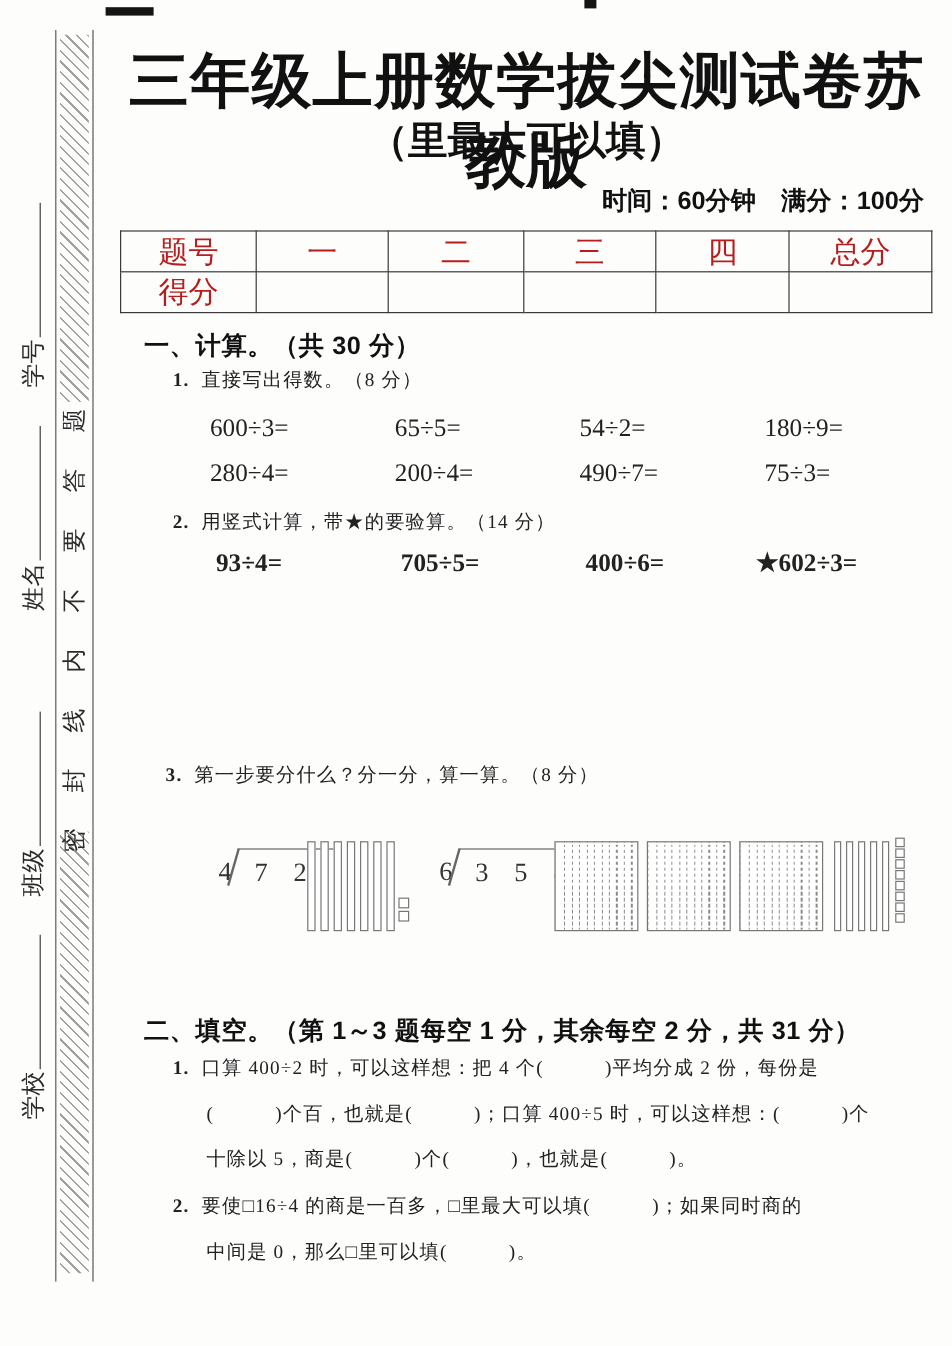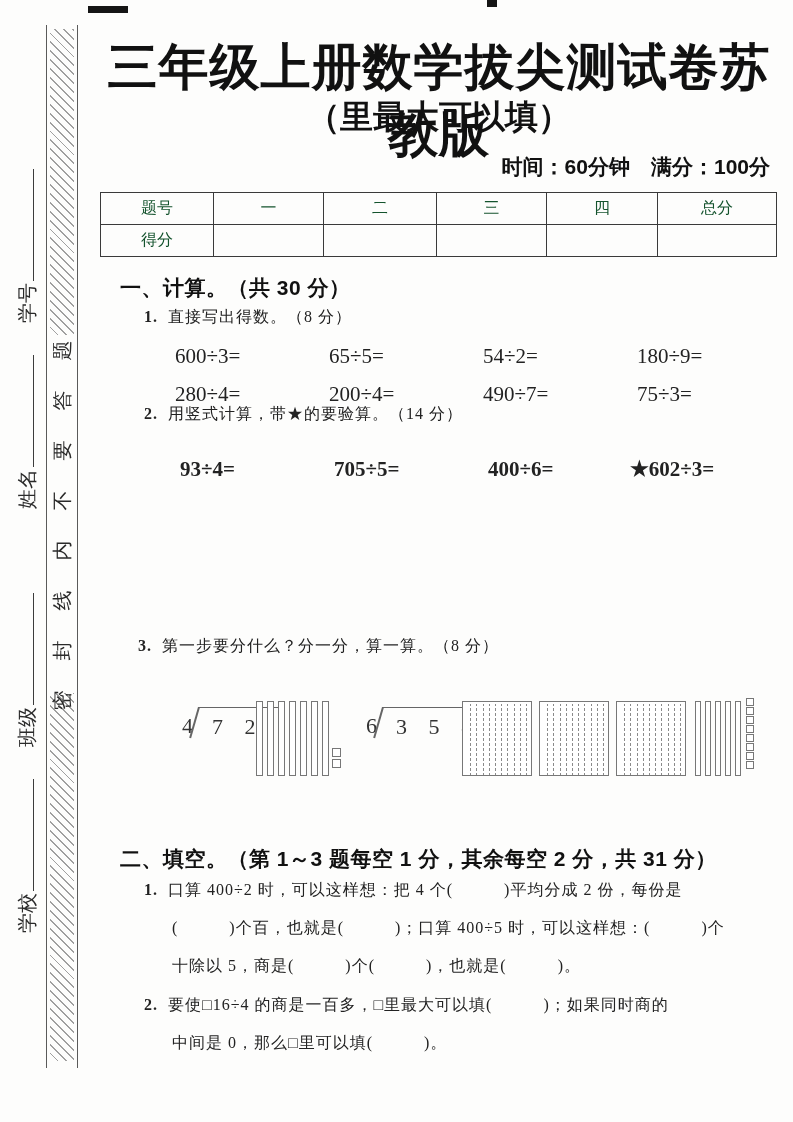--- a/index.html
+++ b/index.html
@@ -54,21 +54,21 @@
   .title { top:34px; width:100%; text-align:center; font-size:50px; font-weight:900; letter-spacing:1px; color:#111; }
   .subtitle { top:95px; width:100%; text-align:center; font-size:33px; font-weight:900; color:#111; }
   .info { top:153px; right:10px; font-size:21px; font-weight:700; color:#111; }
 
   table.score {
     position:absolute; top:192px; left:2px; width:677px;
     border-collapse:collapse; table-layout:fixed;
   }
   table.score td {
     border:1.6px solid #3a3a3a; height:32px; text-align:center;
-    font-size:16px; color:#14532d;
+    font-size:25px; color:#b91c1c;
     font-family:"Liberation Serif","DejaVu Serif",serif;
   }
 
   .sec-head { font-size:21px; font-weight:700; color:#111; letter-spacing:.5px; }
   .s1-head { top:274px; left:22px; }
   .s2-head { top:845px; left:22px; }
 
   .qline { font-family:Liberation Serif, serif; font-size:16px; color:#222; letter-spacing:1px; white-space:nowrap; }
   .qnum { font-weight:700; margin-right:10px; }
 
@@ -184,21 +184,21 @@
     <span class="eq">54÷2=</span>
     <span class="eq">180÷9=</span>
   </div>
   <div class="abs eqrow eqrow-1" style="top:382px;">
     <span class="eq">280÷4=</span>
     <span class="eq">200÷4=</span>
     <span class="eq">490÷7=</span>
     <span class="eq">75÷3=</span>
   </div>
 
-  <div class="abs qline" style="top:404px; left:46px;">
+  <div class="abs qline" style="top:425px; left:46px;">
     <span class="qnum">2.</span><span>用竖式计算，带★的要验算。（14 分）</span>
   </div>
   <div class="abs eqrow eqrow-2" style="top:457px;">
     <span class="eq">93÷4=</span>
     <span class="eq">705÷5=</span>
     <span class="eq" style="width:142px;">400÷6=</span>
     <span class="eq">★602÷3=</span>
   </div>
 
   <div class="abs qline" style="top:636px; left:40px;">

